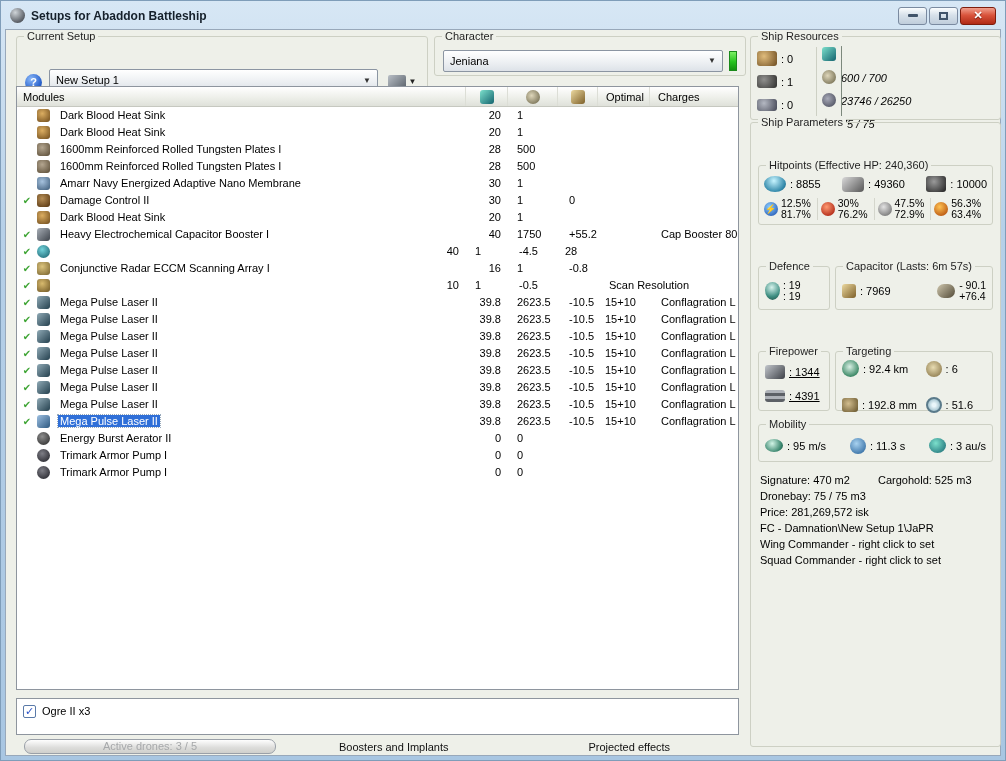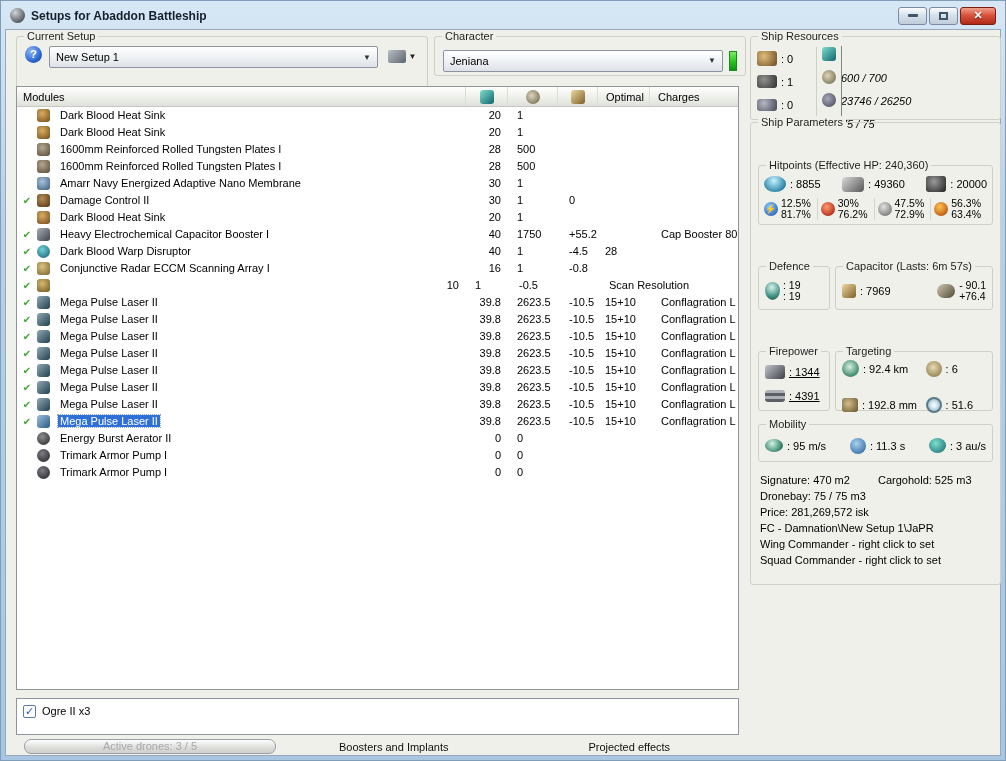--- a/index.html
+++ b/index.html
@@ -30,21 +30,21 @@
     background:#eef0e9; border:1px solid #98a8ba; }
 
   
   .gbox { position:absolute; border:1px solid #cdd0c4; border-radius:3px; }
   .gbox > .legend, .subbox > .legend { position:absolute; top:-7px; left:7px;
     background:#eef0e9; padding:0 3px; font-size:11px; color:#1f1f1f; white-space:nowrap; }
   .subbox { position:relative; border:1px solid #cdd0c4; border-radius:3px;margin-top:30px; }
 
   
   #current-setup { left:10px; top:6px; width:412px; height:56px; padding:9px 8px 0 8px;
-    display:flex; align-items:flex-start; gap:7px; }
+    display:flex; align-items:flex-end; gap:7px; }
   #character-box { left:428px; top:6px; width:312px; height:40px; padding:9px 8px 0 8px;
     display:flex; align-items:center; gap:6px; }
   .help-icon { width:17px; height:17px; border-radius:50%; flex:0 0 auto;
     background:radial-gradient(circle at 35% 30%, #8ab8f8, #2a62cc 65%, #123c90);
     color:#fff; font-weight:bold; font-size:11px; text-align:center; line-height:17px; }
   .combo { flex:1; height:22px; border:1px solid #8b95a2; border-radius:2px;
     background:linear-gradient(#ffffff,#eceff2 60%,#dde2e8); display:flex;
     align-items:center; padding:0 6px; }
   .combo .val { flex:1; font-size:11px; }
   .combo .arrow { font-size:8px; color:#333; padding-left:6px; }
@@ -142,21 +142,21 @@
     border-radius:2px; color:#2a52c8; font-size:11px; line-height:11px; text-align:center; }
   #bottom-bar { position:absolute; left:18px; top:708px; width:723px; height:17px;
     display:grid; grid-template-columns:1fr 1fr 1fr; align-items:center; }
   .bb-cell { display:flex; justify-content:center; }
   #active-drones-btn { width:252px; height:15px; border:1px solid #9aa0a8; border-radius:7px;
     background:linear-gradient(#fefefe,#dcdcda 60%,#cfcfcc); color:#a6a8aa; text-align:center;
     line-height:13px; font-size:11px; }
   .bb-label { font-size:11px; color:#111; }
 
   
-  #ship-parameters { left:744px; top:92px; width:251px; height:463px; padding:12px 7px 0 7px; }
+  #ship-parameters { left:744px; top:92px; width:251px; height:625px; padding:12px 7px 0 7px; }
   #hitpoints-box { padding:10px 5px 4px 5px; }
   .hp-pools { display:flex; justify-content:space-between; align-items:center; }
   .hp-resists { display:flex; margin-top:6px; }
   .resist { flex:1; display:flex; align-items:center; gap:3px; border-left:1px solid #d4d6cc; padding-left:3px; }
   .resist:first-child { border-left:none; padding-left:0; }
   .stack { display:flex; flex-direction:column; line-height:11px; font-size:10.5px; }
   .row2 { display:flex; gap:5px; margin-top:11px; }
   #defence-box { width:72px; padding:8px 6px 3px 6px; display:flex; align-items:center; gap:3px; height:44px; }
   #capacitor-box { flex:1; padding:8px 6px 3px 6px; display:flex; align-items:center; justify-content:space-between; height:44px; }
   .stat { display:flex; align-items:center; gap:4px; }
@@ -337,21 +337,20 @@
             <span class="name"><span class="nm">Heavy Electrochemical Capacitor Booster I</span></span>
             <span class="cpu">40</span>
             <span class="pg">1750</span>
             <span class="cap">+55.2</span>
             <span class="opt"></span>
             <span class="chg">Cap Booster 800</span>
           </div>
           <div class="mrow">
             <span class="cell check">✔</span>
             <span class="icon i-warp-disruptor-icon"></span>
-            <span class="name"><span class="nm">Dark Blood Warp Disruptor</span></span>
             <span class="cpu">40</span>
             <span class="pg">1</span>
             <span class="cap">-4.5</span>
             <span class="opt">28</span>
             <span class="chg"></span>
           </div>
           <div class="mrow">
             <span class="cell check">✔</span>
             <span class="icon i-eccm-icon"></span>
             <span class="name"><span class="nm">Conjunctive Radar ECCM Scanning Array I</span></span>
@@ -511,21 +510,21 @@
             <span class="stat">
               <span class="icon i-shield-icon"></span>
               <span>: 8855</span>
             </span>
             <span class="stat">
               <span class="icon i-armor-icon"></span>
               <span>: 49360</span>
             </span>
             <span class="stat">
               <span class="icon i-structure-icon"></span>
-              <span>: 20000</span>
+              <span>: 10000</span>
             </span>
           </div>
         <div class="hp-resists" id="hp-resists">
             <span class="resist">
               <span class="icon i-em-resist-icon">⚡</span>
               <span class="stack">
                 <span>12.5%</span>
                 <span>81.7%</span>
               </span>
             </span>

